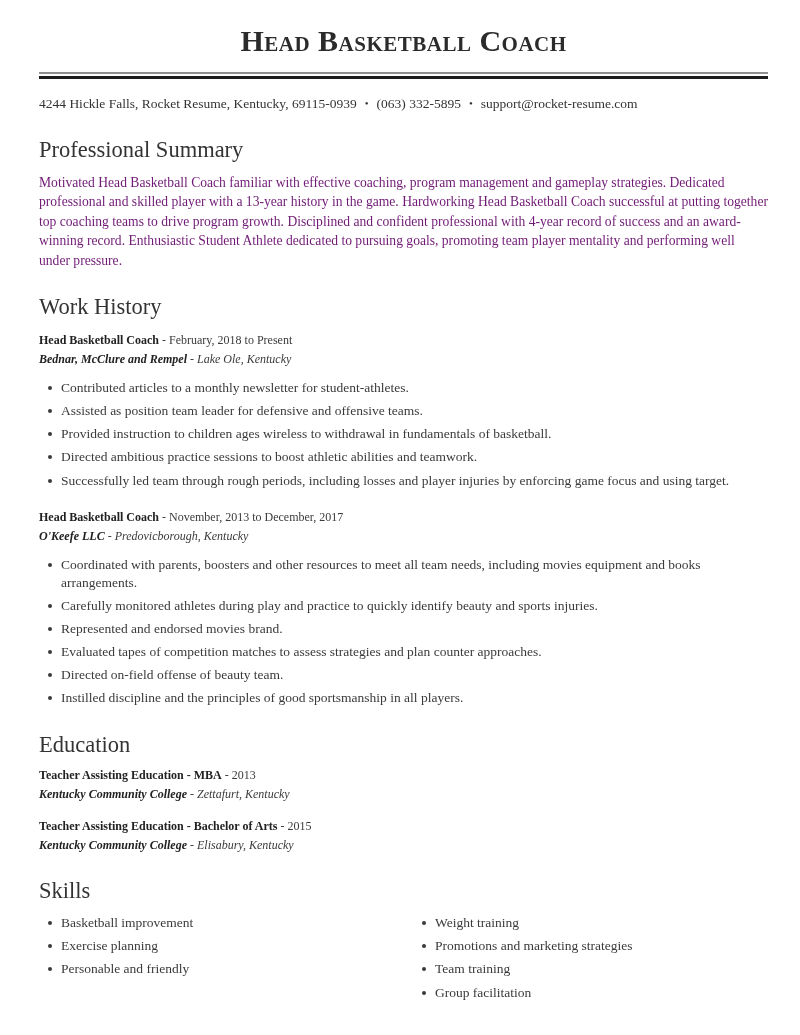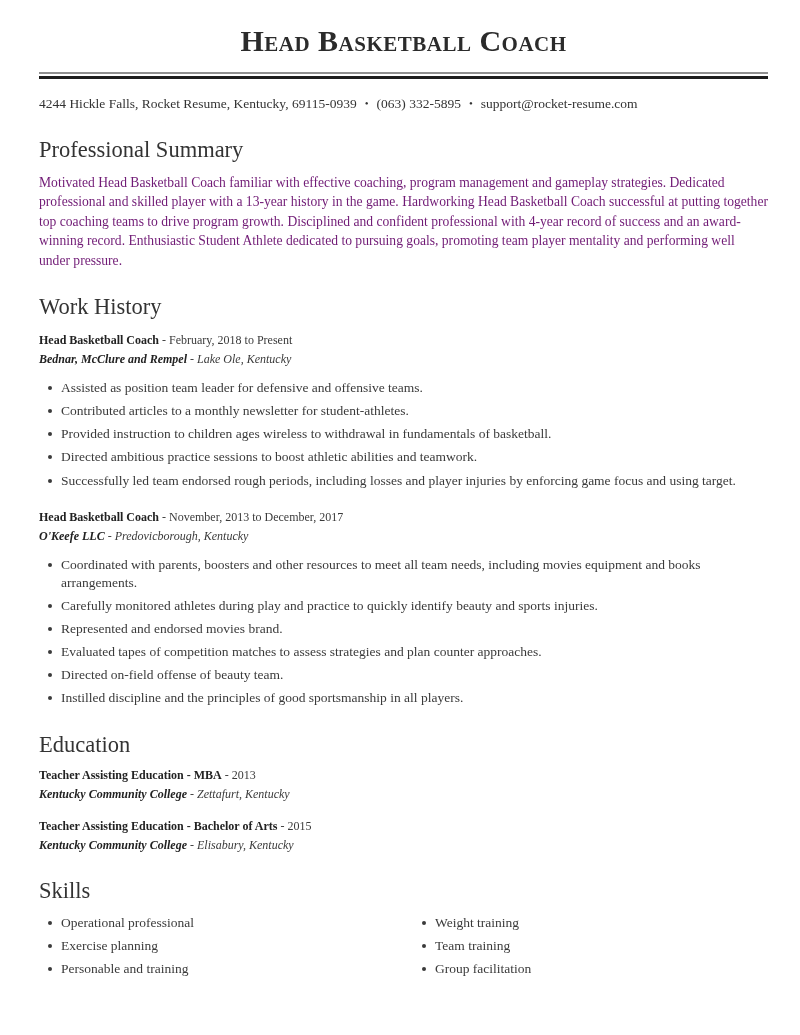--- a/index.html
+++ b/index.html
@@ -135,25 +135,25 @@
 
   <section>
     <h2 class="h2-work">Work History</h2>
 
     <div class="job job1">
       <div class="job-head">
         <p class="job-line1"><b>Head Basketball Coach</b><span> - </span><span>February, 2018 to Present</span></p>
         <p class="job-line2"><b>Bednar, McClure and Rempel</b><span> - </span><span>Lake Ole, Kentucky</span></p>
       </div>
       <ul class="bullets">
+        <li>Contributed articles to a monthly newsletter for student-athletes.</li>
         <li>Assisted as position team leader for defensive and offensive teams.</li>
-        <li>Contributed articles to a monthly newsletter for student-athletes.</li>
         <li>Provided instruction to children ages wireless to withdrawal in fundamentals of basketball.</li>
         <li>Directed ambitious practice sessions to boost athletic abilities and teamwork.</li>
-        <li>Successfully led team endorsed rough periods, including losses and player injuries by enforcing game focus and using target.</li>
+        <li>Successfully led team through rough periods, including losses and player injuries by enforcing game focus and using target.</li>
       </ul>
     </div>
 
     <div class="job job2">
       <div class="job-head">
         <p class="job-line1"><b>Head Basketball Coach</b><span> - </span><span>November, 2013 to December, 2017</span></p>
         <p class="job-line2"><b>O'Keefe LLC</b><span> - </span><span>Predovicborough, Kentucky</span></p>
       </div>
       <ul class="bullets">
         <li>Coordinated with parents, boosters and other resources to meet all team needs, including movies equipment and books arrangements.</li>
@@ -177,25 +177,26 @@
     <div class="edu-entry second">
       <p class="edu-line1"><b>Teacher Assisting Education - Bachelor of Arts</b><span> - </span><span>2015</span></p>
       <p class="edu-line2"><b>Kentucky Community College</b><span> - </span><span>Elisabury, Kentucky</span></p>
     </div>
   </section>
 
   <section>
     <h2 class="h2-skills">Skills</h2>
     <div class="skills-grid">
       <ul class="bullets">
-        <li>Operational professional</li>
+        <li>Basketball improvement</li>
         <li>Exercise planning</li>
-        <li>Personable and training</li>
+        <li>Personable and friendly</li>
       </ul>
       <ul class="bullets">
         <li>Weight training</li>
+        <li>Promotions and marketing strategies</li>
         <li>Team training</li>
         <li>Group facilitation</li>
       </ul>
     </div>
   </section>
 
 </div>
 
 </body></html>

